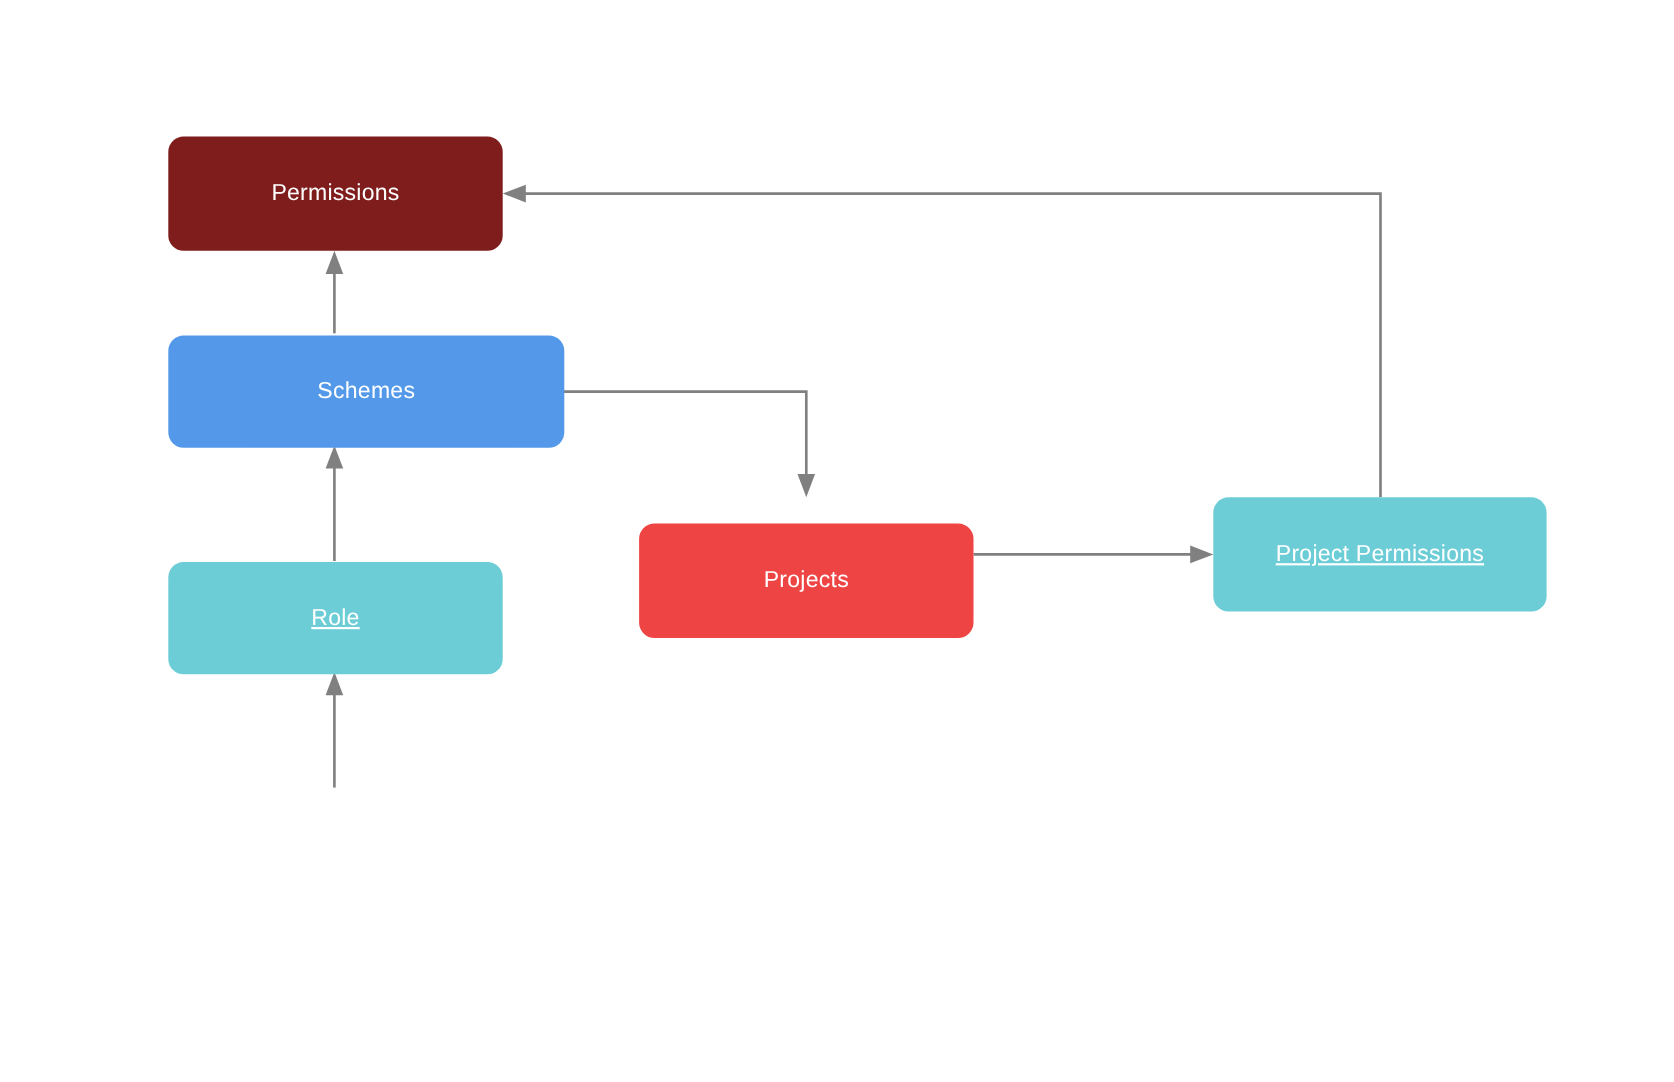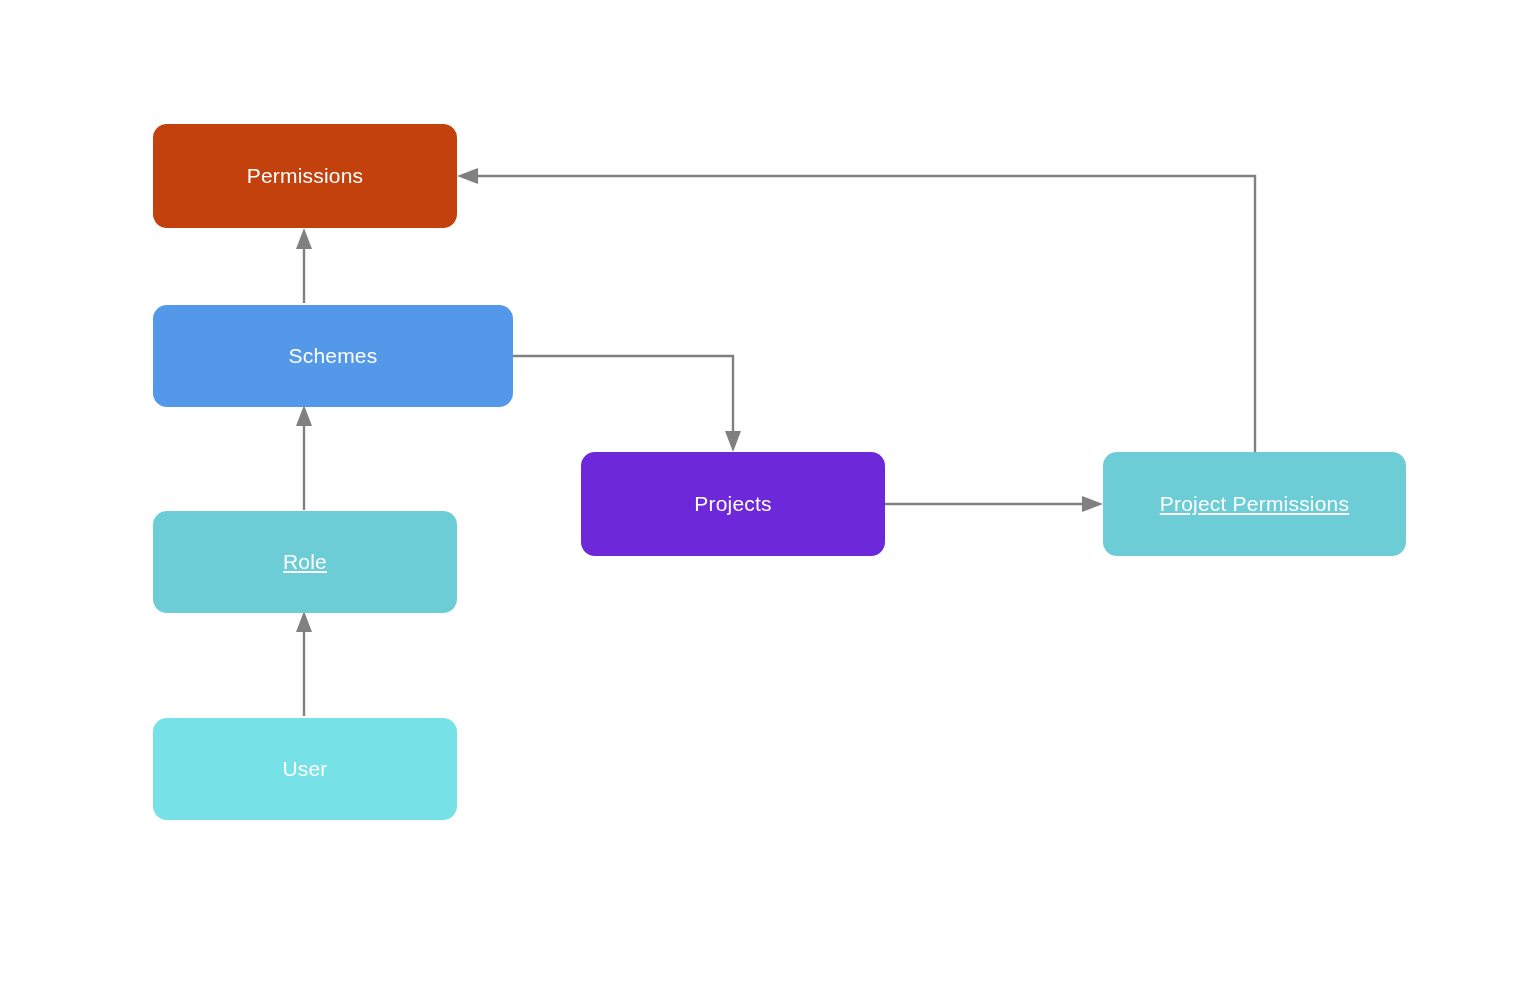--- a/index.html
+++ b/index.html
@@ -87,37 +87,34 @@
       <path class="edge-path" d="M 885 504 L 1086 504"></path>
       <polygon class="edge-head" points="1103,504 1082,496 1082,512"></polygon>
     </g>
 
     <g>
       <path class="edge-path" d="M 1255 452 L 1255 176 L 474 176"></path>
       <polygon class="edge-head" points="457,176 478,168 478,184"></polygon>
     </g>
   </svg>
 
-  <div class="node" style="left:153px; top:124px; width:304px; height:104px; background:#c2410c; font-size:21px;">
+  <div class="node" style="left:153px; top:124px; width:304px; height:104px; background:#7f1d1d; font-size:21px;">
     <span class="node-label">Permissions</span>
   </div>
 
   <div class="node" style="left:153px; top:305px; width:360px; height:102px; background:#5499E9; font-size:21px;">
     <span class="node-label">Schemes</span>
   </div>
 
   <div class="node" style="left:153px; top:511px; width:304px; height:102px; background:#6CCDD6; font-size:21px;text-decoration:underline;">
     <span class="node-label">Role</span>
   </div>
 
-  <div class="node" style="left:153px; top:718px; width:304px; height:102px; background:#76E2E8; font-size:21px;">
-    <span class="node-label">User</span>
-  </div>
 
-  <div class="node" style="left:581px; top:452px; width:304px; height:104px; background:#6d28d9; font-size:21px;">
+  <div class="node" style="left:581px; top:476px; width:304px; height:104px; background:#ef4444; font-size:21px;">
     <span class="node-label">Projects</span>
   </div>
 
   <div class="node" style="left:1103px; top:452px; width:303px; height:104px; background:#6CCDD6; font-size:21px;text-decoration:underline;">
     <span class="node-label">Project Permissions</span>
   </div>
 
 </div>
 
 </body></html>

